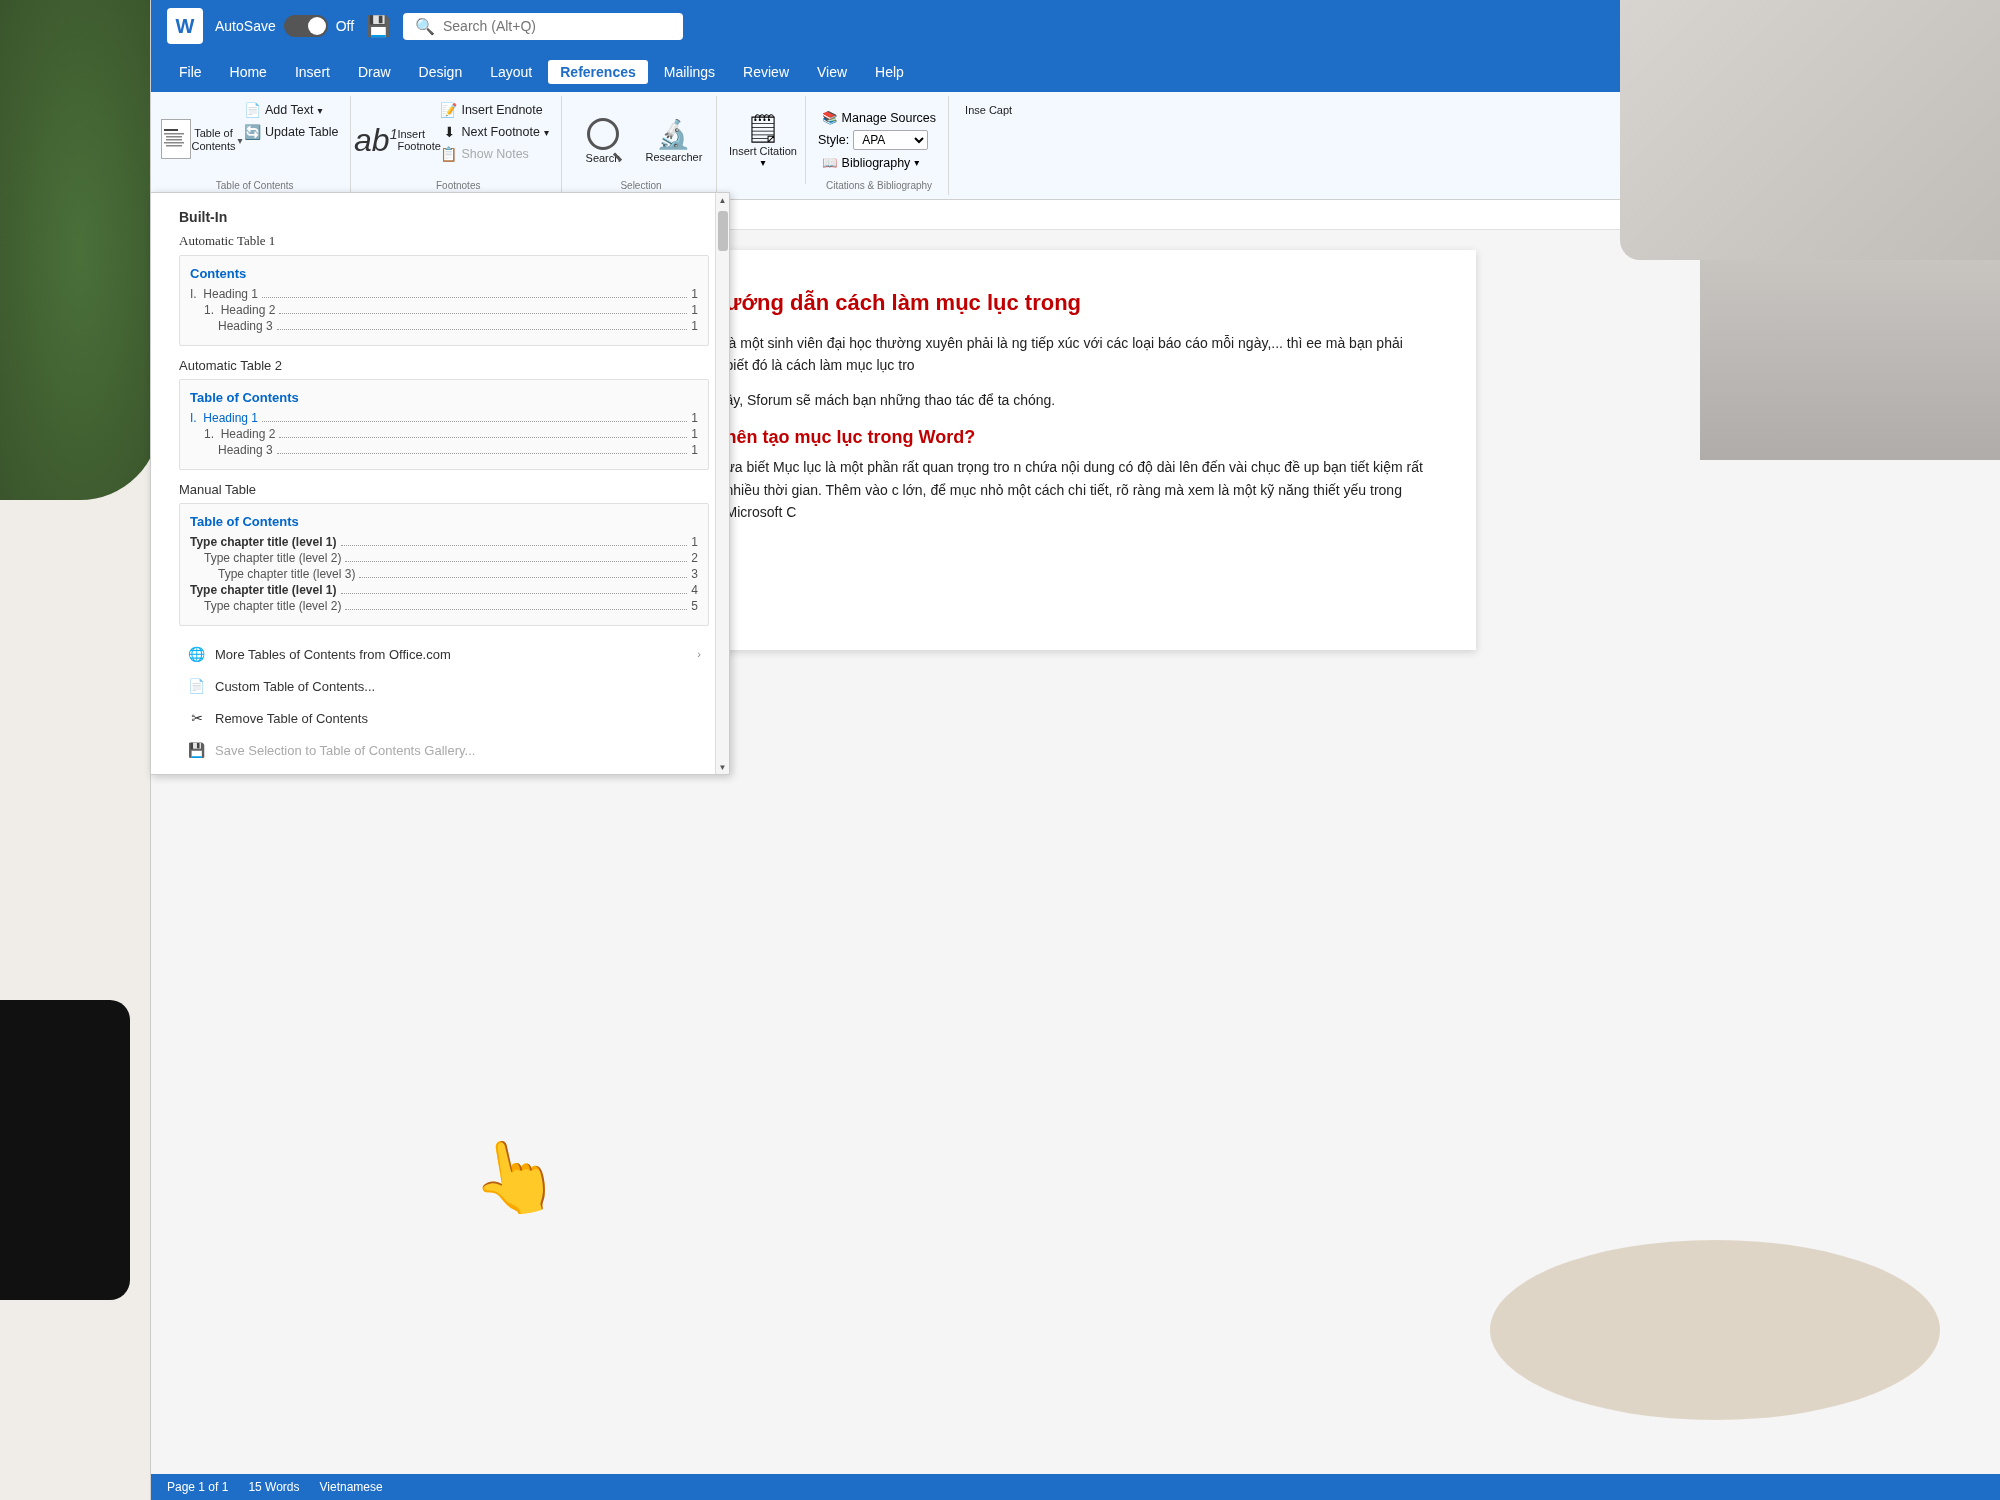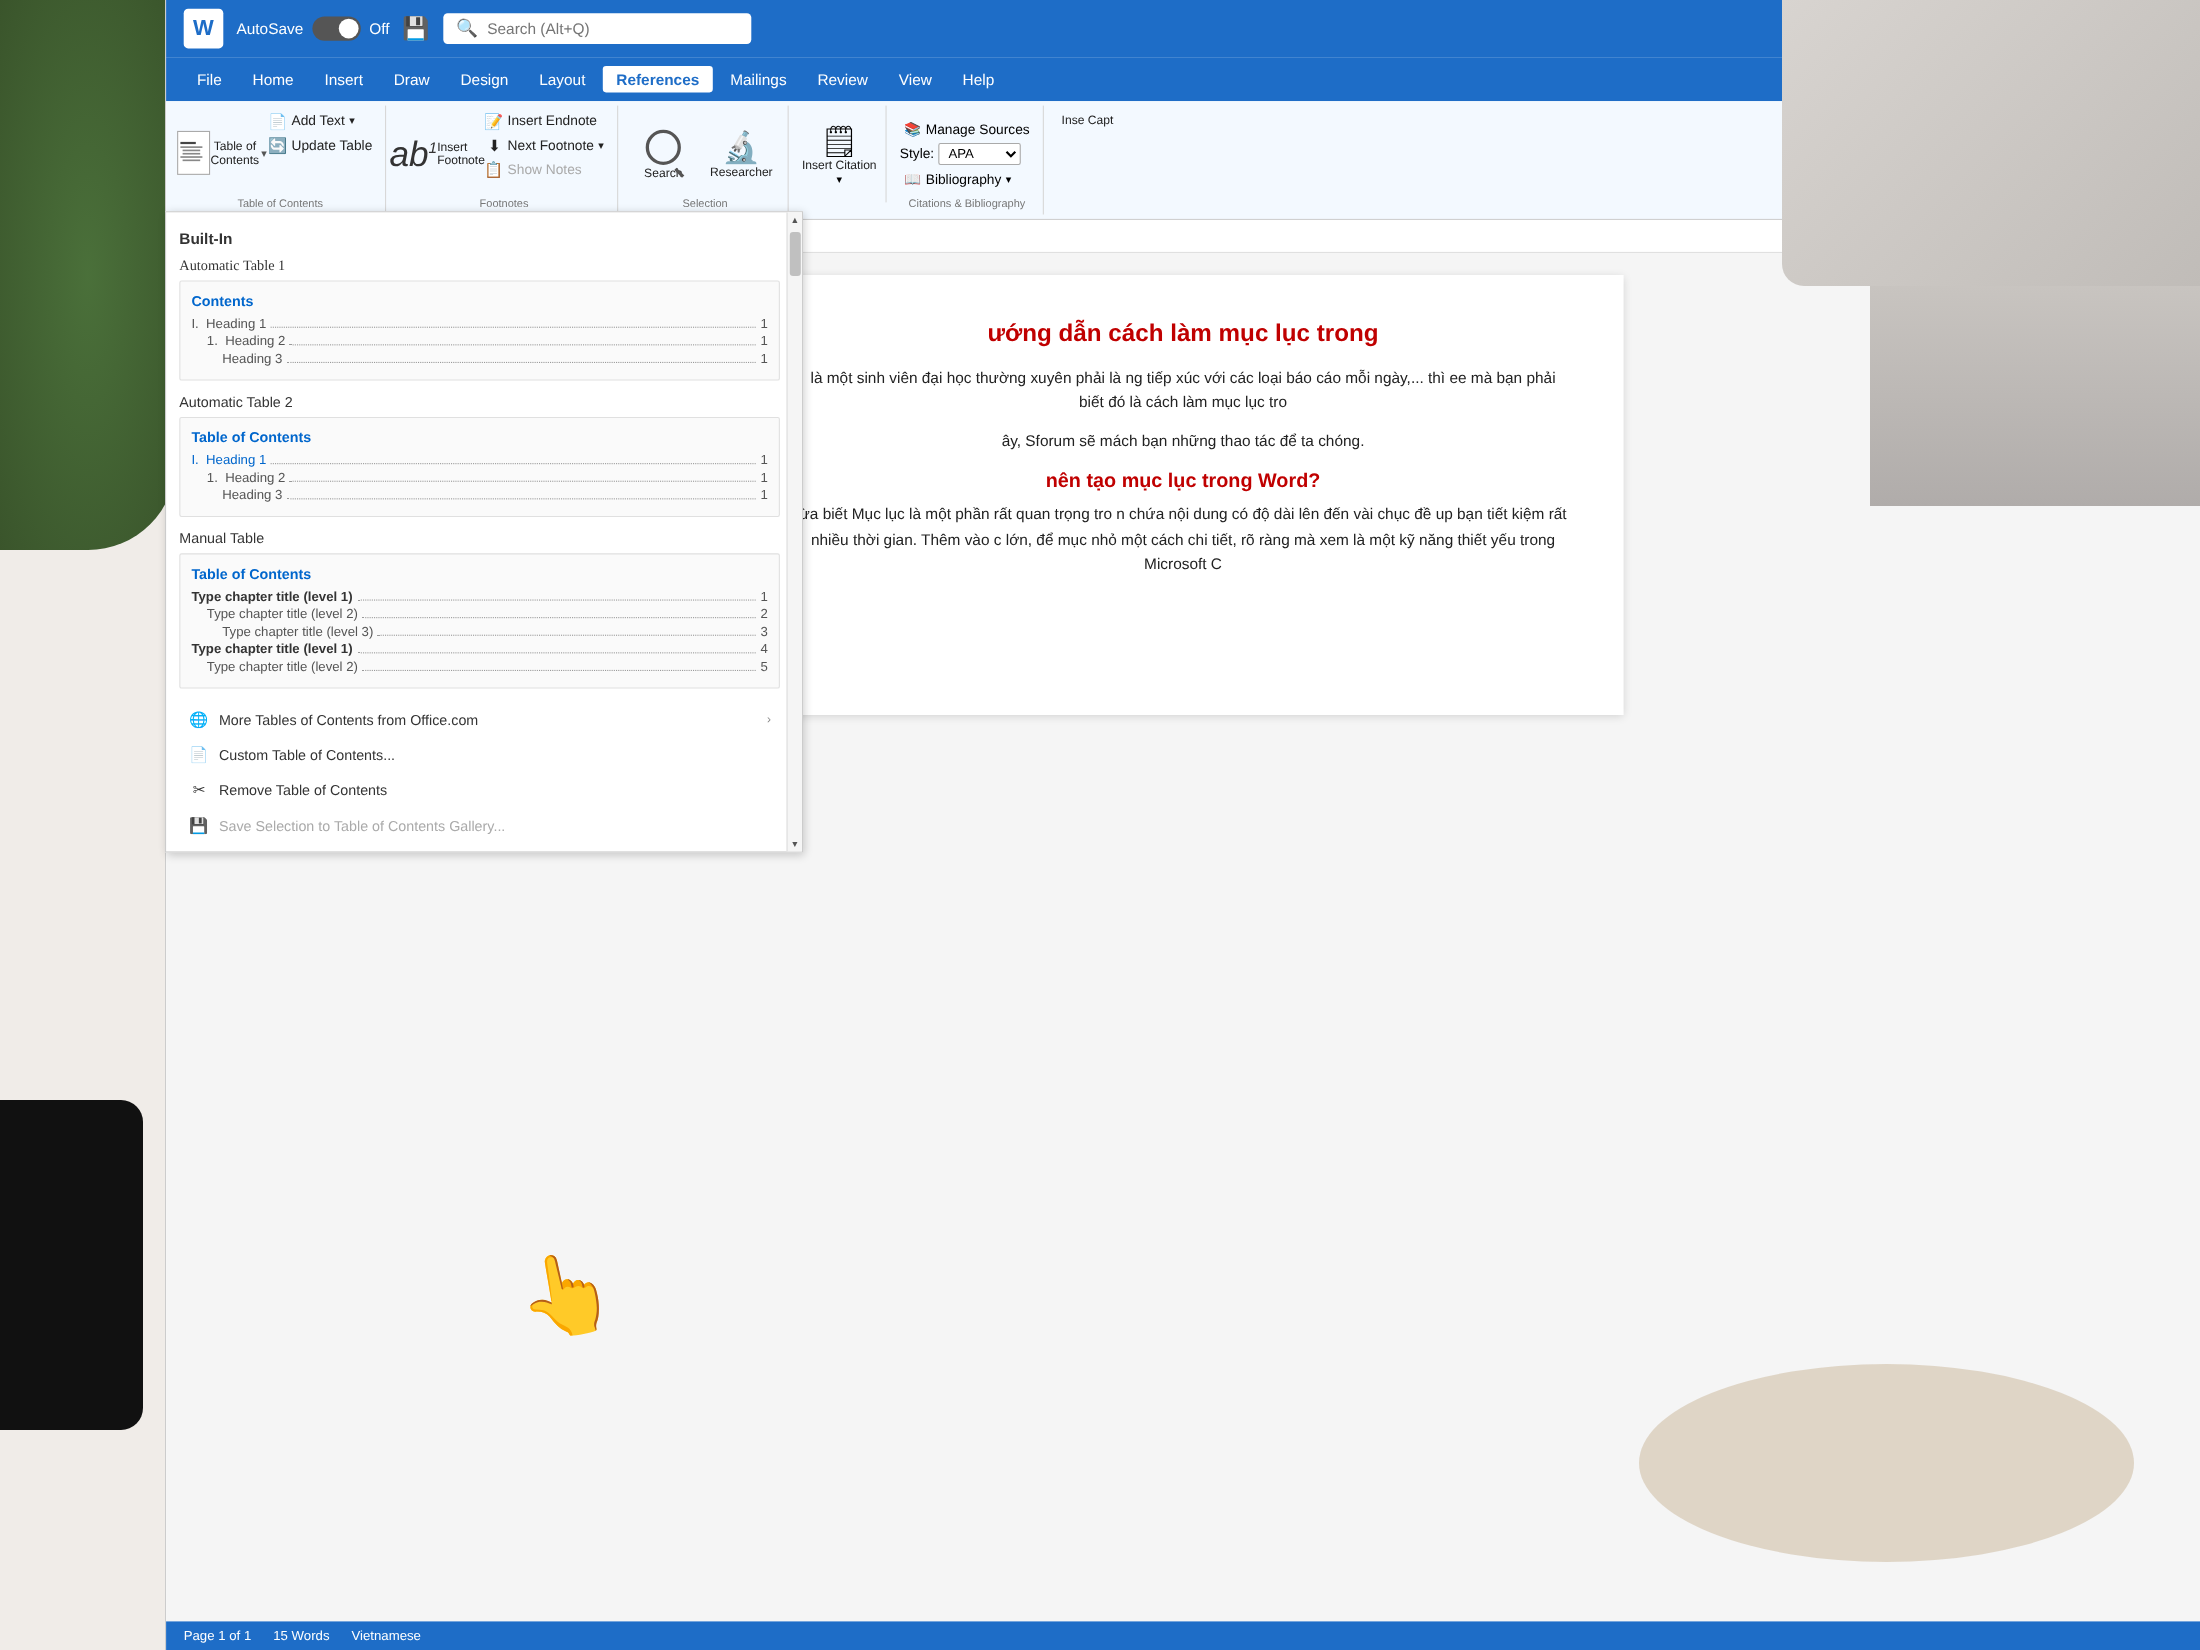--- a/index.html
+++ b/index.html
@@ -338,21 +338,21 @@
       font-size: 8px; color: #555; cursor: pointer;
     }
     .scroll-thumb {
       width: 10px; height: 40px;
       background: #c0c0c0;
       border-radius: 3px;
       margin-top: 4px;
     }
 
     .dropdown-content {
-      padding: 8px 12px;
+      padding: 8px 28px;
       padding-right: 20px;
       border-radius: 13px;
     }
 
     .section-header {
       font-size: 14px;
       font-weight: 600;
       color: #333;
       margin: 8px 0 6px 0;
     }
@@ -433,21 +433,20 @@
       z-index: 200;
       pointer-events: none;
     }
 
     
     .doc-content {
       flex: 1;
       background: #f5f5f5;
       padding: 20px;
       overflow: hidden;
-      text-align: center;
     }
     .doc-page {
       background: #fff;
       margin: 0 auto;
       padding: 40px 50px;
       max-width: 800px;
       box-shadow: 0 2px 8px rgba(0,0,0,0.15);
       min-height: 400px;
     }
     .doc-heading-main {

